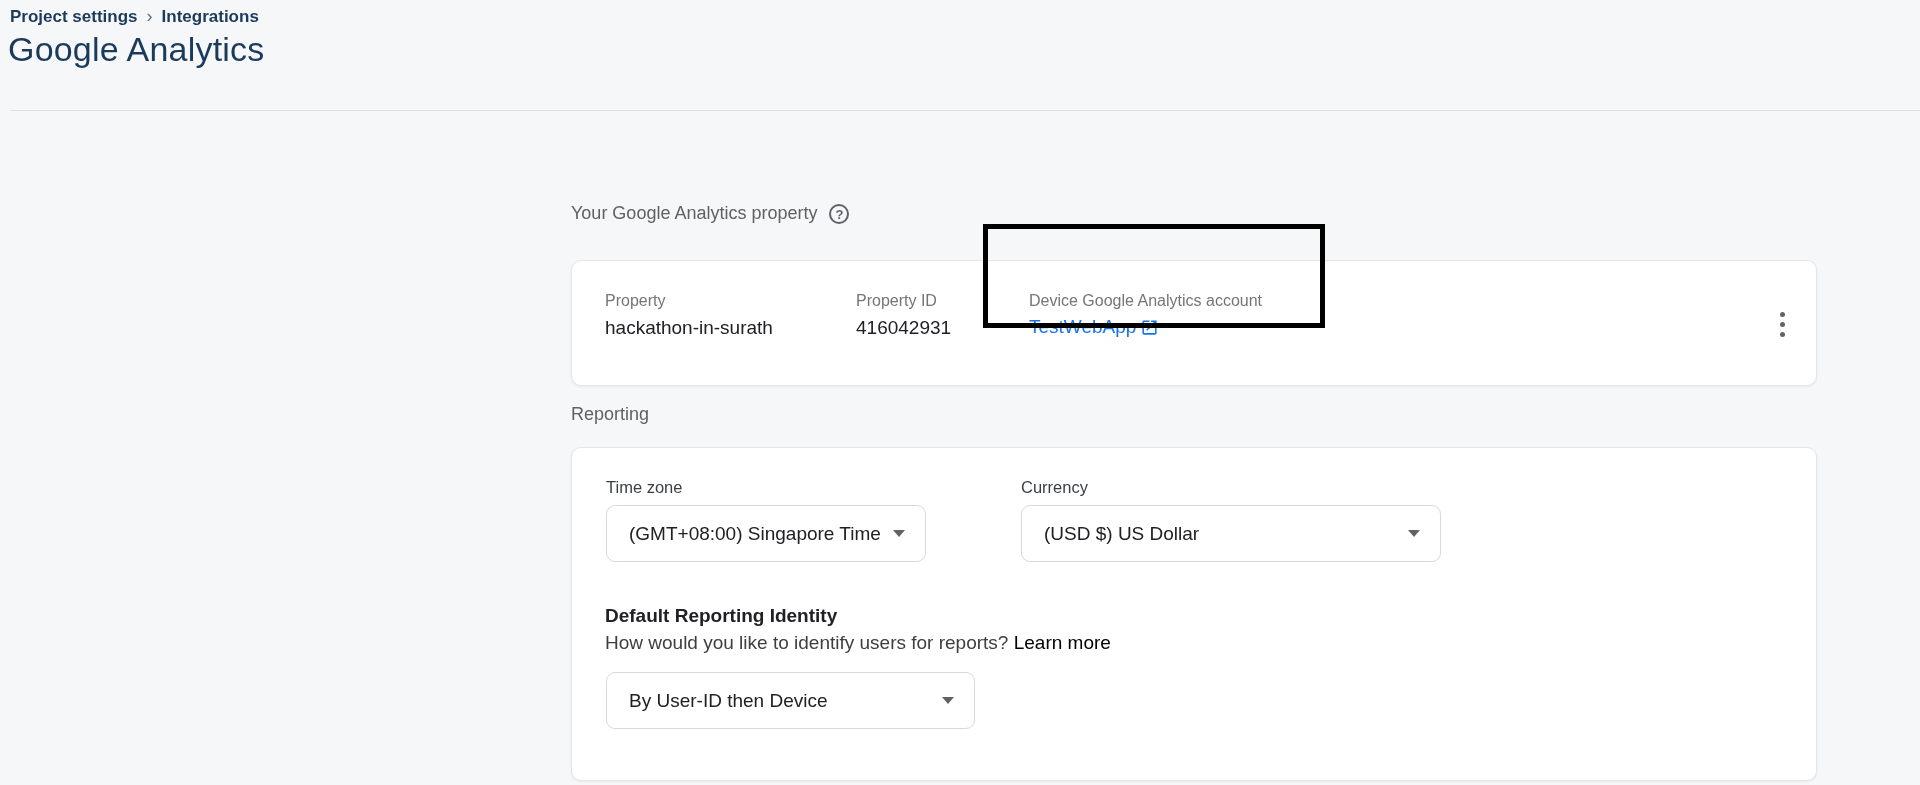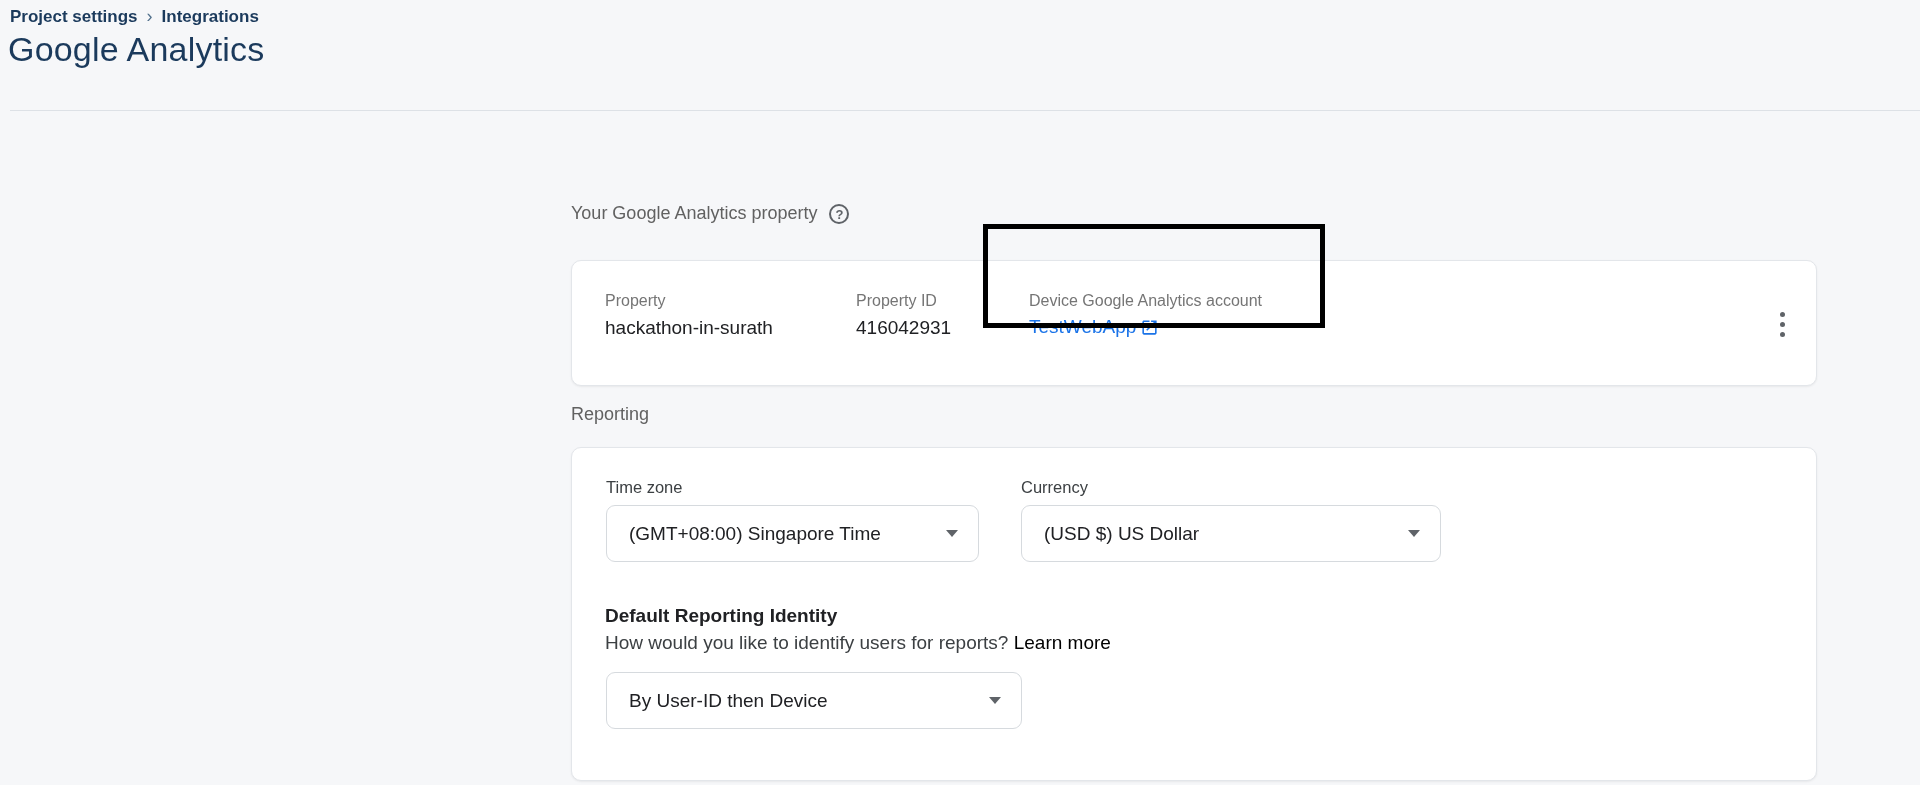--- a/index.html
+++ b/index.html
@@ -87,23 +87,23 @@
   .input-label { position: absolute; font-size: 16.5px; color: #3c4043; }
   .lbl-timezone { left: 34px; top: 30px; }
   .lbl-currency { left: 449px; top: 30px; }
   .dropdown {
     position: absolute; height: 57px;
     background: #fff; border: 1px solid #d6dade; border-radius: 9px;
     display: flex; align-items: center;
     font-size: 19px; color: #202124;
     padding: 0 20px 0 22px; cursor: pointer;
   }
-  .dd-timezone { left: 34px; top: 57px; width: 373px; }
+  .dd-timezone { left: 34px; top: 57px; width: 320px; }
   .dd-currency { left: 449px; top: 57px; width: 420px; }
-  .dd-identity { left: 34px; top: 224px; width: 416px; }
+  .dd-identity { left: 34px; top: 224px; width: 369px; }
   .dd-value { flex: 1; }
   .dd-caret {
     width: 0; height: 0; margin-left: 10px;
     border-left: 6px solid transparent; border-right: 6px solid transparent;
     border-top: 7px solid #5f6368;
   }
   .identity-heading {
     position: absolute; left: 33px; top: 157px;
     font-size: 19px; font-weight: 700; color: #202124;
   }

